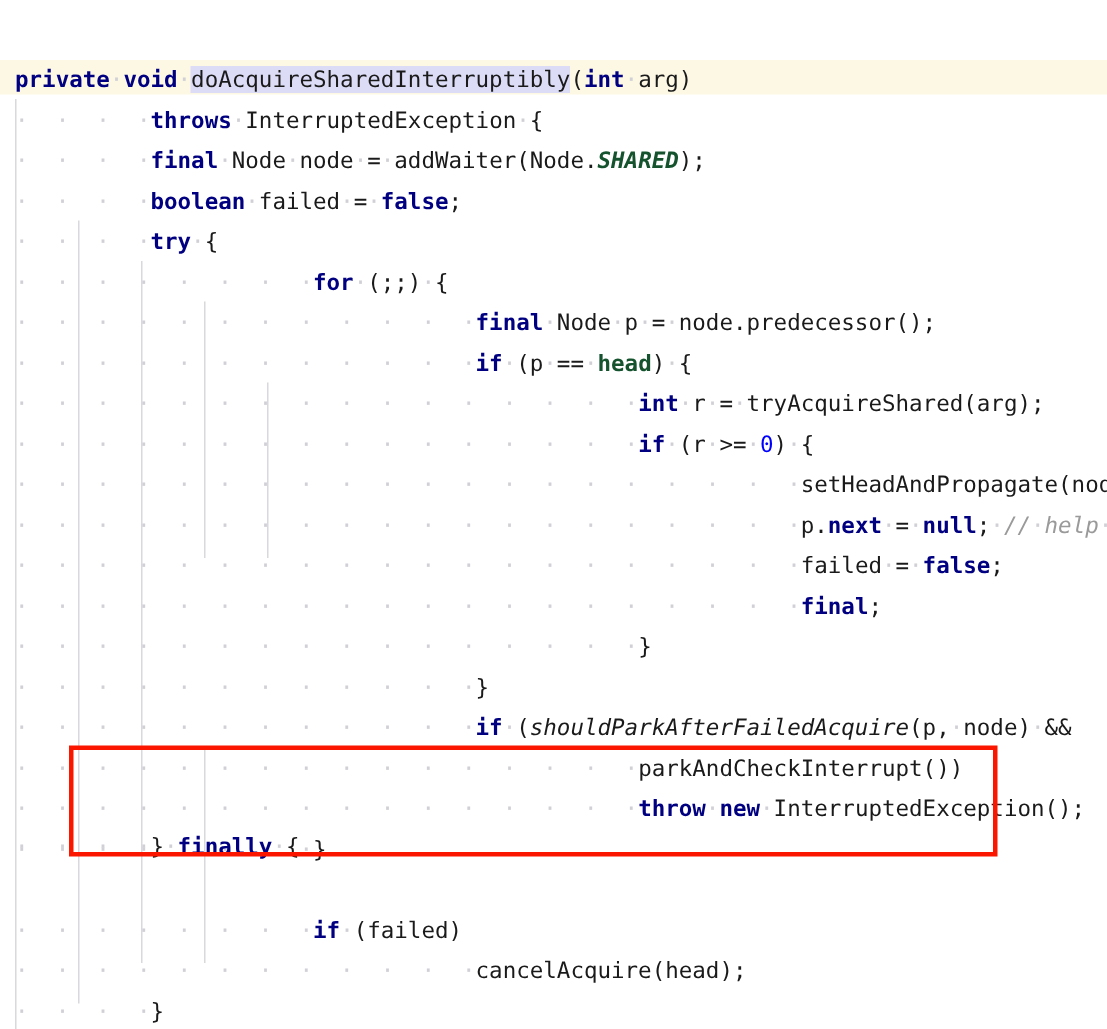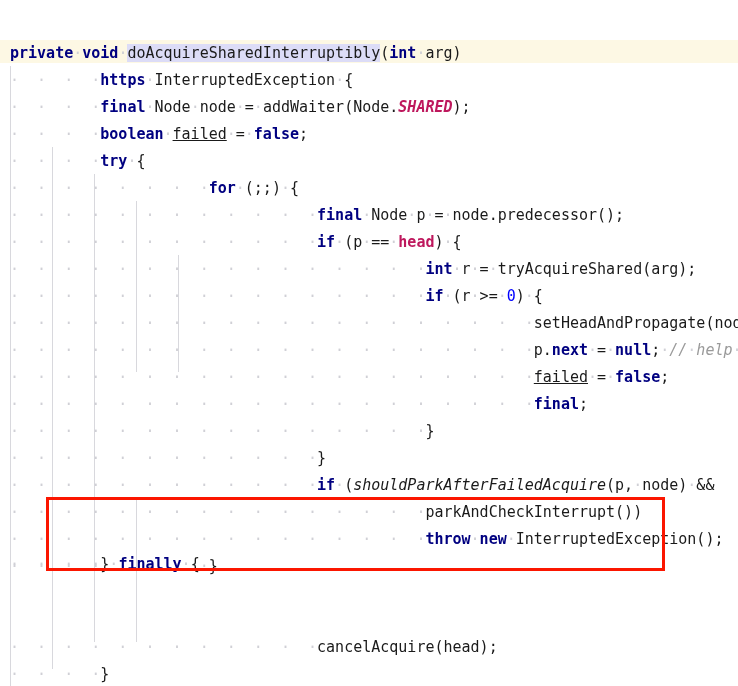--- a/index.html
+++ b/index.html
@@ -45,21 +45,21 @@
     color: #000000;
     letter-spacing: 0px;
   }
 
   
   .kw        { color: #000080; font-weight: bold; }
   .plain     { color: #1a1a1a; }
   .num       { color: #0000ff; }
   .field     { color: #660099; font-weight: bold; }
   .fieldi    { color: #660099; font-weight: bold; font-style: italic; }
-  .localvar  { color: #1a1a1a; text-decoration: underline; }
+  .localvar  { color: #1a1a1a; }
   .privmeth  { color: #1a1a1a; font-style: italic; }
   .comment   { color: #9a9a9a; font-style: italic; }
   .ws        { color: #d0d0d6; }
   .caretword { background: #dcdcf7; }
 
   
   .red-box {
     position: absolute;
     border: 3px solid #fb1600;
     box-sizing: border-box;
@@ -76,21 +76,21 @@
     font-family: "DejaVu Sans", sans-serif;
     font-size: 15px;
     letter-spacing: 0px;
     white-space: nowrap;
   }
 </style>
 <style>
     .kw{color:#000080;}
     .plain,.type{color:#1a1a1a;}
     .num{color:#0000ff;}
-    .field,.fieldi{color:#be185d;}
+    .field,.fieldi{color:#14532d;}
     .localvar,.privmeth{color:#1a1a1a;}
     .comment{color:#9a9a9a;}
     .ws{color:#d0d0d6;}
     .caretword{background:#dcdcf7;}
     .line-highlight{background:#fdf8e4;}
     .indent-guide{background:#d8d8dd;}
     .red-box{border-color:#fb1600;}
     .watermark{color:#f0f0f0;}
     #editor{background:#ffffff;font-size:15px;}
     .code-line{height:27px;line-height:27px;}
@@ -103,21 +103,21 @@
 
   <div class="indent-guide" style="left:10px;  top:26px;  height:630px;"></div>
   <div class="indent-guide" style="left:52px;  top:107px; height:522px;"></div>
   <div class="indent-guide" style="left:94px;  top:134px; height:468px;"></div>
   <div class="indent-guide" style="left:136px; top:161px; height:171px;"></div>
   <div class="indent-guide" style="left:178px; top:215px; height:117px;"></div>
   <div class="indent-guide" style="left:136px; top:458px; height:144px;"></div>
 
   <div class="code-line" style="top:0px; left:10px;"><span><span class="kw">private</span><span class="ws">·</span><span class="kw">void</span><span class="ws">·</span><span class="caretword plain">doAcquireSharedInterruptibly</span><span class="plain">(</span><span class="kw">int</span><span class="ws">·</span><span class="plain">arg)</span></span></div>
 
-  <div class="code-line" style="top:27px; left:10px;"><span class="ws">·&nbsp;&nbsp;·&nbsp;&nbsp;·&nbsp;&nbsp;·</span><span class="kw">https</span><span class="ws">·</span><span class="plain">InterruptedException</span><span class="ws">·</span><span class="plain">{</span></div>
+  <div class="code-line" style="top:27px; left:10px;"><span class="ws">·&nbsp;&nbsp;·&nbsp;&nbsp;·&nbsp;&nbsp;·</span><span class="kw">throws</span><span class="ws">·</span><span class="plain">InterruptedException</span><span class="ws">·</span><span class="plain">{</span></div>
 
   <div class="code-line" style="top:54px; left:10px;"><span class="ws">·&nbsp;&nbsp;·&nbsp;&nbsp;·&nbsp;&nbsp;·</span><span class="kw">final</span><span class="ws">·</span><span class="plain">Node</span><span class="ws">·</span><span class="plain">node</span><span class="ws">·</span><span class="plain">=</span><span class="ws">·</span><span class="plain">addWaiter(Node.</span><span class="fieldi">SHARED</span><span class="plain">);</span></div>
 
   <div class="code-line" style="top:81px; left:10px;"><span class="ws">·&nbsp;&nbsp;·&nbsp;&nbsp;·&nbsp;&nbsp;·</span><span class="kw">boolean</span><span class="ws">·</span><span class="localvar">failed</span><span class="ws">·</span><span class="plain">=</span><span class="ws">·</span><span class="kw">false</span><span class="plain">;</span></div>
 
   <div class="code-line" style="top:108px; left:10px;"><span class="ws">·&nbsp;&nbsp;·&nbsp;&nbsp;·&nbsp;&nbsp;·</span><span class="kw">try</span><span class="ws">·</span><span class="plain">{</span></div>
 
   <div class="code-line" style="top:135px; left:10px;"><span class="ws">·&nbsp;&nbsp;·&nbsp;&nbsp;·&nbsp;&nbsp;·&nbsp;&nbsp;·&nbsp;&nbsp;·&nbsp;&nbsp;·&nbsp;&nbsp;·</span><span class="kw">for</span><span class="ws">·</span><span class="plain">(;;)</span><span class="ws">·</span><span class="plain">{</span></div>
 
   <div class="code-line" style="top:162px; left:10px;"><span class="ws">·&nbsp;&nbsp;·&nbsp;&nbsp;·&nbsp;&nbsp;·&nbsp;&nbsp;·&nbsp;&nbsp;·&nbsp;&nbsp;·&nbsp;&nbsp;·&nbsp;&nbsp;·&nbsp;&nbsp;·&nbsp;&nbsp;·&nbsp;&nbsp;·</span><span class="kw">final</span><span class="ws">·</span><span class="plain">Node</span><span class="ws">·</span><span class="plain">p</span><span class="ws">·</span><span class="plain">=</span><span class="ws">·</span><span class="plain">node.predecessor();</span></div>
@@ -143,20 +143,21 @@
   <div class="code-line" style="top:432px; left:10px;"><span class="ws">·&nbsp;&nbsp;·&nbsp;&nbsp;·&nbsp;&nbsp;·&nbsp;&nbsp;·&nbsp;&nbsp;·&nbsp;&nbsp;·&nbsp;&nbsp;·&nbsp;&nbsp;·&nbsp;&nbsp;·&nbsp;&nbsp;·&nbsp;&nbsp;·</span><span class="kw">if</span><span class="ws">·</span><span class="plain">(</span><span class="privmeth">shouldParkAfterFailedAcquire</span><span class="plain">(p,</span><span class="ws">·</span><span class="plain">node)</span><span class="ws">·</span><span class="plain">&amp;&amp;</span></div>
 
   <div class="code-line" style="top:459px; left:10px;"><span class="ws">·&nbsp;&nbsp;·&nbsp;&nbsp;·&nbsp;&nbsp;·&nbsp;&nbsp;·&nbsp;&nbsp;·&nbsp;&nbsp;·&nbsp;&nbsp;·&nbsp;&nbsp;·&nbsp;&nbsp;·&nbsp;&nbsp;·&nbsp;&nbsp;·&nbsp;&nbsp;·&nbsp;&nbsp;·&nbsp;&nbsp;·&nbsp;&nbsp;·</span><span class="plain">parkAndCheckInterrupt())</span></div>
 
   <div class="code-line" style="top:486px; left:10px;"><span class="ws">·&nbsp;&nbsp;·&nbsp;&nbsp;·&nbsp;&nbsp;·&nbsp;&nbsp;·&nbsp;&nbsp;·&nbsp;&nbsp;·&nbsp;&nbsp;·&nbsp;&nbsp;·&nbsp;&nbsp;·&nbsp;&nbsp;·&nbsp;&nbsp;·&nbsp;&nbsp;·&nbsp;&nbsp;·&nbsp;&nbsp;·&nbsp;&nbsp;·</span><span class="kw">throw</span><span class="ws">·</span><span class="kw">new</span><span class="ws">·</span><span class="plain">InterruptedException();</span></div>
 
   <div class="code-line" style="top:513px; left:10px;"><span class="ws">·&nbsp;&nbsp;·&nbsp;&nbsp;·&nbsp;&nbsp;·&nbsp;&nbsp;·&nbsp;&nbsp;·&nbsp;&nbsp;·&nbsp;&nbsp;·</span><span class="plain">}</span></div>
 
   <div class="code-line" style="top:511px; left:10px;"><span class="ws">·&nbsp;&nbsp;·&nbsp;&nbsp;·&nbsp;&nbsp;·</span><span class="plain">}</span><span class="ws">·</span><span class="kw">finally</span><span class="ws">·</span><span class="plain">{</span></div>
 
+  <div class="code-line" style="top:567px; left:10px;"><span class="ws">·&nbsp;&nbsp;·&nbsp;&nbsp;·&nbsp;&nbsp;·&nbsp;&nbsp;·&nbsp;&nbsp;·&nbsp;&nbsp;·&nbsp;&nbsp;·</span><span class="kw">if</span><span class="ws">·</span><span class="plain">(</span><span class="localvar">failed</span><span class="plain">)</span></div>
 
   <div class="code-line" style="top:594px; left:10px;"><span class="ws">·&nbsp;&nbsp;·&nbsp;&nbsp;·&nbsp;&nbsp;·&nbsp;&nbsp;·&nbsp;&nbsp;·&nbsp;&nbsp;·&nbsp;&nbsp;·&nbsp;&nbsp;·&nbsp;&nbsp;·&nbsp;&nbsp;·&nbsp;&nbsp;·</span><span class="plain">cancelAcquire(head);</span></div>
 
   <div class="code-line" style="top:621px; left:10px;"><span class="ws">·&nbsp;&nbsp;·&nbsp;&nbsp;·&nbsp;&nbsp;·</span><span class="plain">}</span></div>
 
   <div class="code-line" style="top:648px; left:10px;"><span class="plain">}</span></div>
 
   <div class="red-box" style="left:46px; top:457px; width:619px; height:74px;"></div>
 
   <div class="watermark">https://blog.csdn.net/scjava</div>

